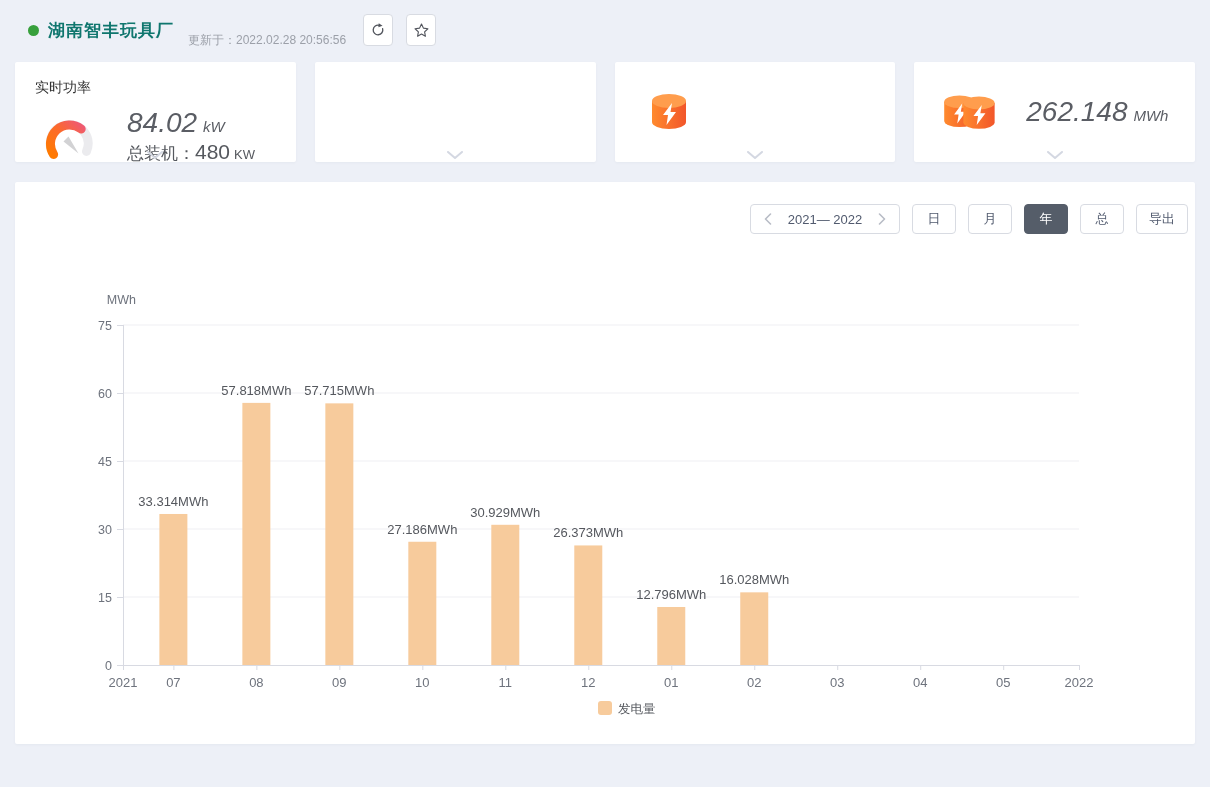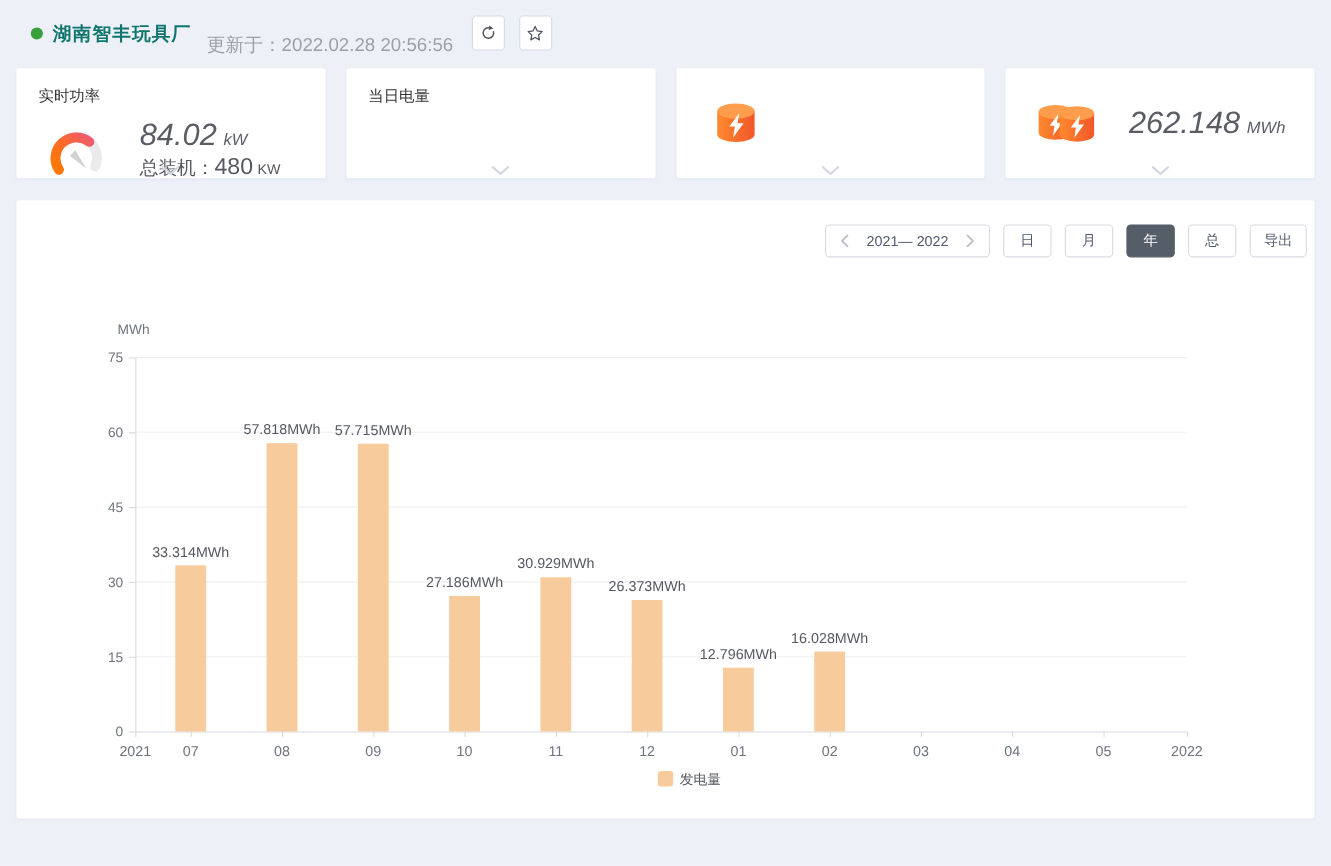--- a/index.html
+++ b/index.html
@@ -8,21 +8,21 @@
     width:1210px; height:787px;
     background:#EDF0F7;
     font-family:"Liberation Sans","DejaVu Sans",sans-serif;
     color:#333;
     overflow:hidden;
   }
   
   .header { display:flex; align-items:center; height:60px; padding:0 16px 0 28px; }
   .status-dot { width:11px; height:11px; border-radius:50%; background:#37A03C; flex:0 0 auto; }
   .plant-title { font-size:17px; font-weight:bold; color:#0f766e; margin-left:9px; letter-spacing:1px; }
-  .updated-text { font-size:17px; color:#9CA0A9; margin-left:14px; margin-top:20px; }
+  .updated-text { font-size:12px; color:#9CA0A9; margin-left:14px; margin-top:20px; }
   .icon-btn {
     width:30px; height:32px; margin-left:13px; padding:0;
     background:#fff; border:1px solid #D8DBE2; border-radius:4px;
     display:flex; align-items:center; justify-content:center; cursor:pointer;
   }
   .icon-btn:first-of-type { margin-left:17px; }
   
   .cards { display:grid; grid-template-columns:repeat(4,1fr); gap:19px; margin:2px 15px 0; }
   .card {
     background:#fff; height:100px; position:relative; border-radius:2px;
@@ -114,21 +114,20 @@
       </div>
     </div>
     <span class="card-chevron">
       <svg width="16" height="8" viewBox="0 0 16 8">
           <polyline points="1,1 8,7 15,1" fill="none" stroke="#D4D8E2" stroke-width="2" stroke-linecap="round" stroke-linejoin="round"></polyline>
         </svg>
     </span>
   </div>
 
   <div class="card">
-    <div class="card-label">当日电量</div>
     <span class="card-chevron">
       <svg width="16" height="8" viewBox="0 0 16 8">
           <polyline points="1,1 8,7 15,1" fill="none" stroke="#D4D8E2" stroke-width="2" stroke-linecap="round" stroke-linejoin="round"></polyline>
         </svg>
     </span>
   </div>
 
   <div class="card">
     <div class="card-row">
       <span class="card-icon">

